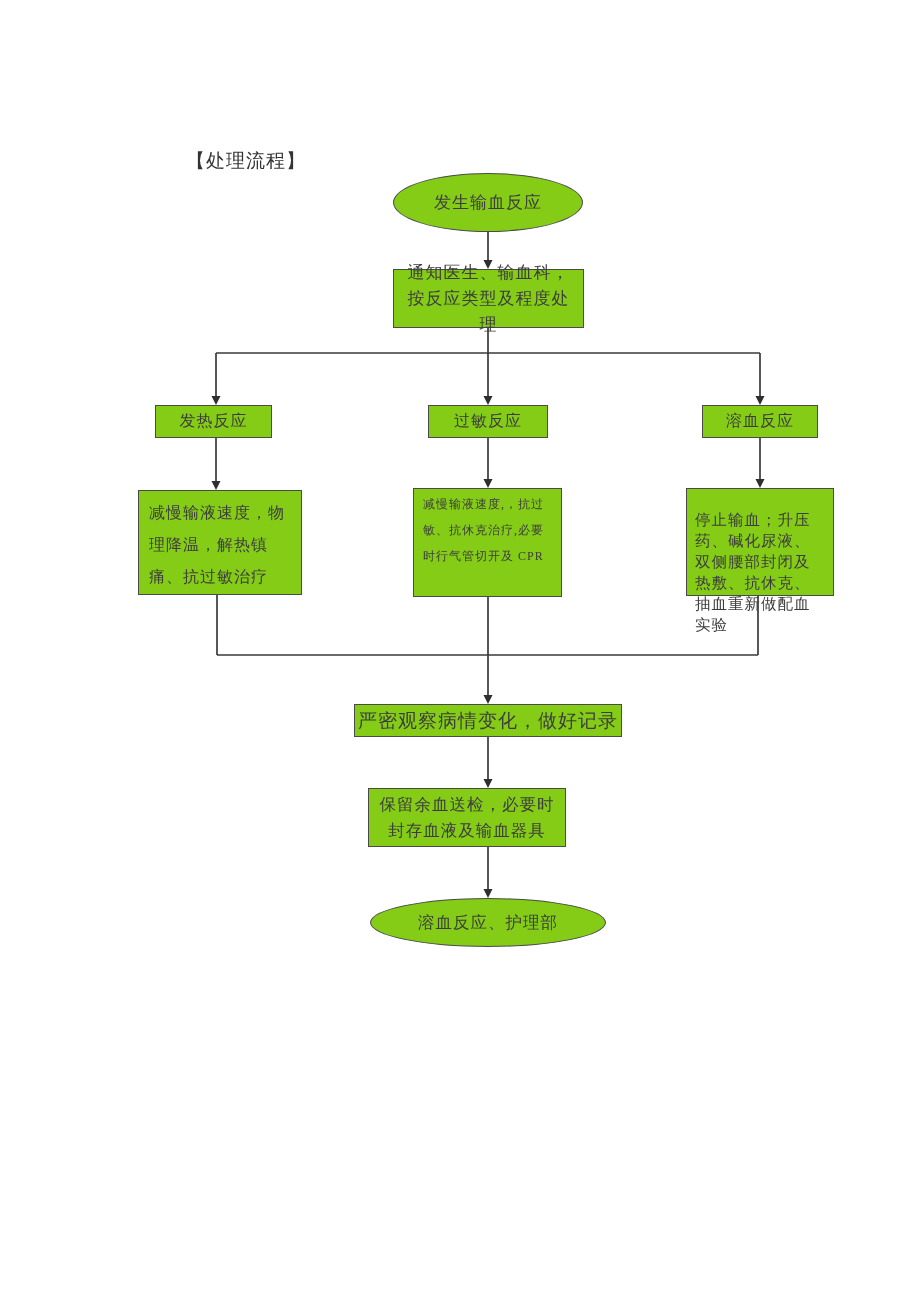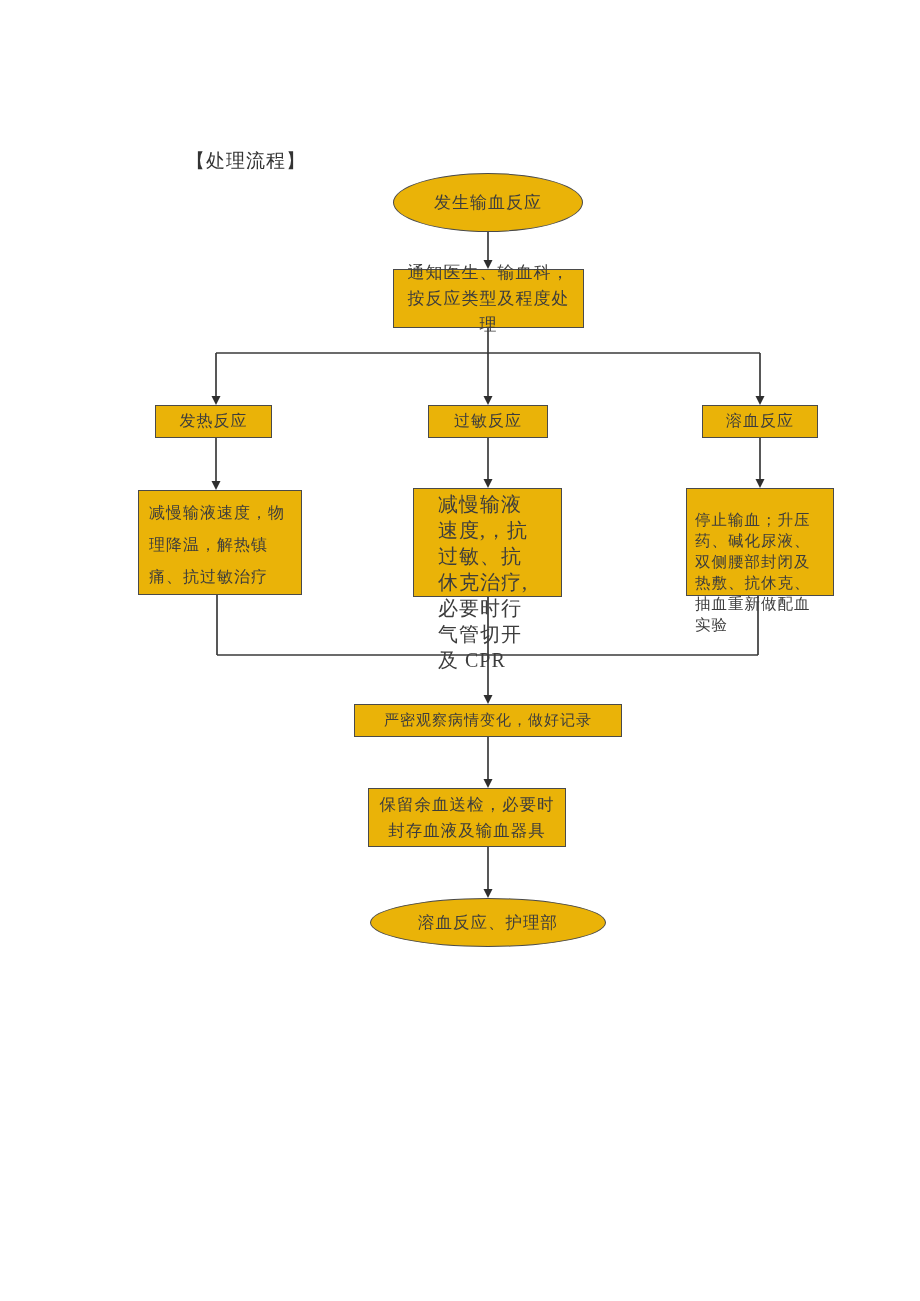--- a/index.html
+++ b/index.html
@@ -24,44 +24,44 @@
   .doc-title {
     position: absolute;
     left: 186px; top: 148px;
     font-size: 19px;
     letter-spacing: 1px;
     color: #333333;
   }
   .node {
     position: absolute;
     border: 1.6px solid #4a4a4a;
-    background: #eab308;
+    background: #84cc16;
     color: #3d3d3d;
     display: flex;
     align-items: center;
     justify-content: center;
     text-align: center;
     font-size: 16px;
     letter-spacing: 1px;
   }
   .ellipse { border-radius: 50%; }
   .treatment {
     display: block;
     text-align: left;
     justify-content: flex-start;
   }
   #start-ellipse   { left: 393px; top: 173px; width: 190px; height: 59px; font-size: 17px; }
   #notify-box      { left: 393px; top: 269px; width: 191px; height: 59px; font-size: 17px; line-height: 26px; padding: 2px 6px; }
   #fever-box       { left: 155px; top: 405px; width: 117px; height: 33px; text-align: center; }
   #allergy-box     { left: 428px; top: 405px; width: 120px; height: 33px; }
   #hemolysis-box   { left: 702px; top: 405px; width: 116px; height: 33px; }
   #fever-treatment     { left: 138px; top: 490px; width: 164px; height: 105px; font-size: 16px; line-height: 32px; padding: 6px 10px; }
-  #allergy-treatment   { left: 413px; top: 488px; width: 149px; height: 109px; font-size: 20px; line-height: 26px; padding: 2px 24px; }
+  #allergy-treatment   { left: 413px; top: 488px; width: 149px; height: 109px; font-size: 12px; line-height: 26px; padding: 2px 9px; }
   #hemolysis-treatment { left: 686px; top: 488px; width: 148px; height: 108px; font-size: 15.5px; line-height: 21px; padding: 20px 8px; }
-  #observe-box     { left: 354px; top: 704px; width: 268px; height: 33px; font-size: 15px; }
+  #observe-box     { left: 354px; top: 704px; width: 268px; height: 33px; font-size: 19px; }
   #preserve-box    { left: 368px; top: 788px; width: 198px; height: 59px; font-size: 16.5px; line-height: 26px; padding: 2px 8px; }
   #report-ellipse  { left: 370px; top: 898px; width: 236px; height: 49px; font-size: 16.5px; }
   svg line, svg polyline { stroke: #3a3a3a; stroke-width: 1.7; fill: none; }
   svg polygon { fill: #2f2f2f; stroke: none; }
 </style>
 </head>
 <body>
 
 <div id="page">
 

